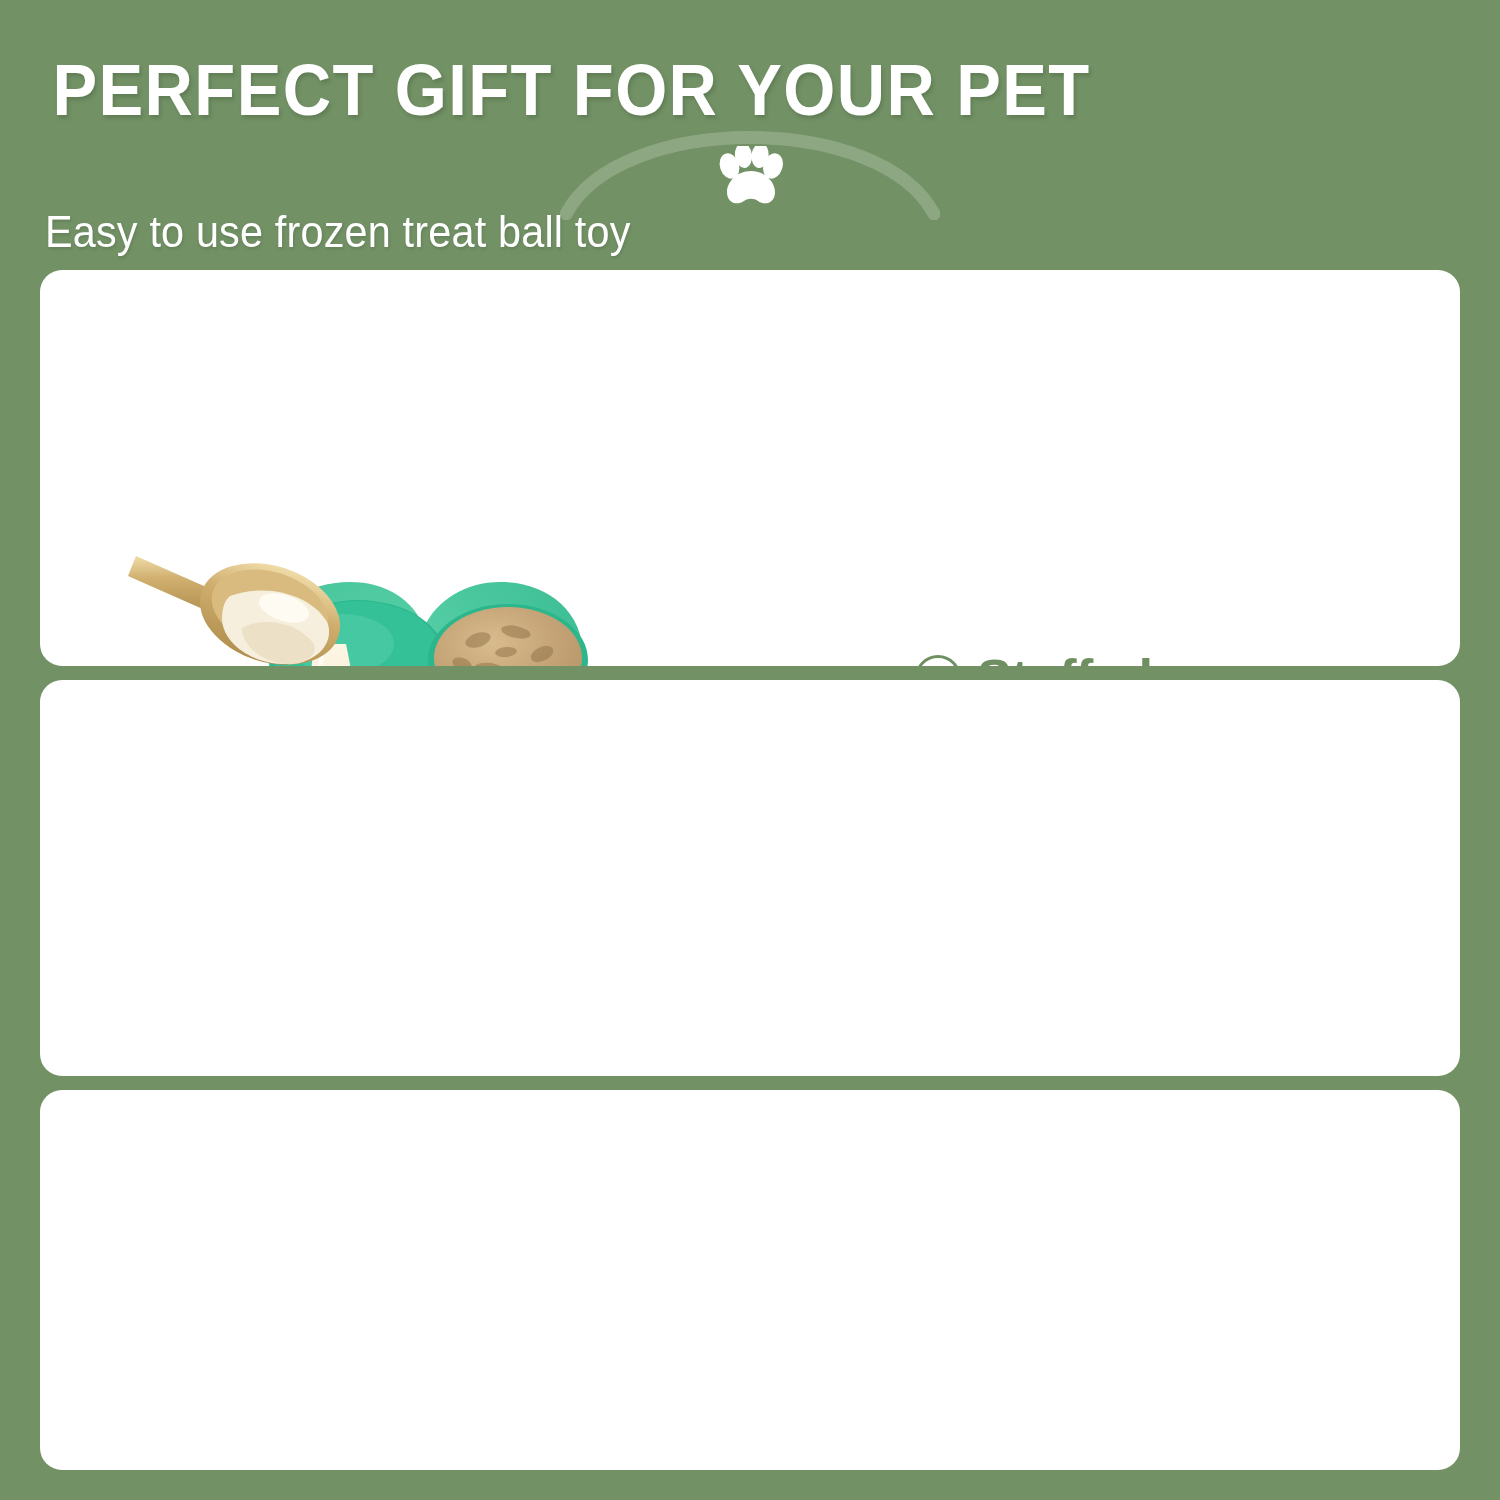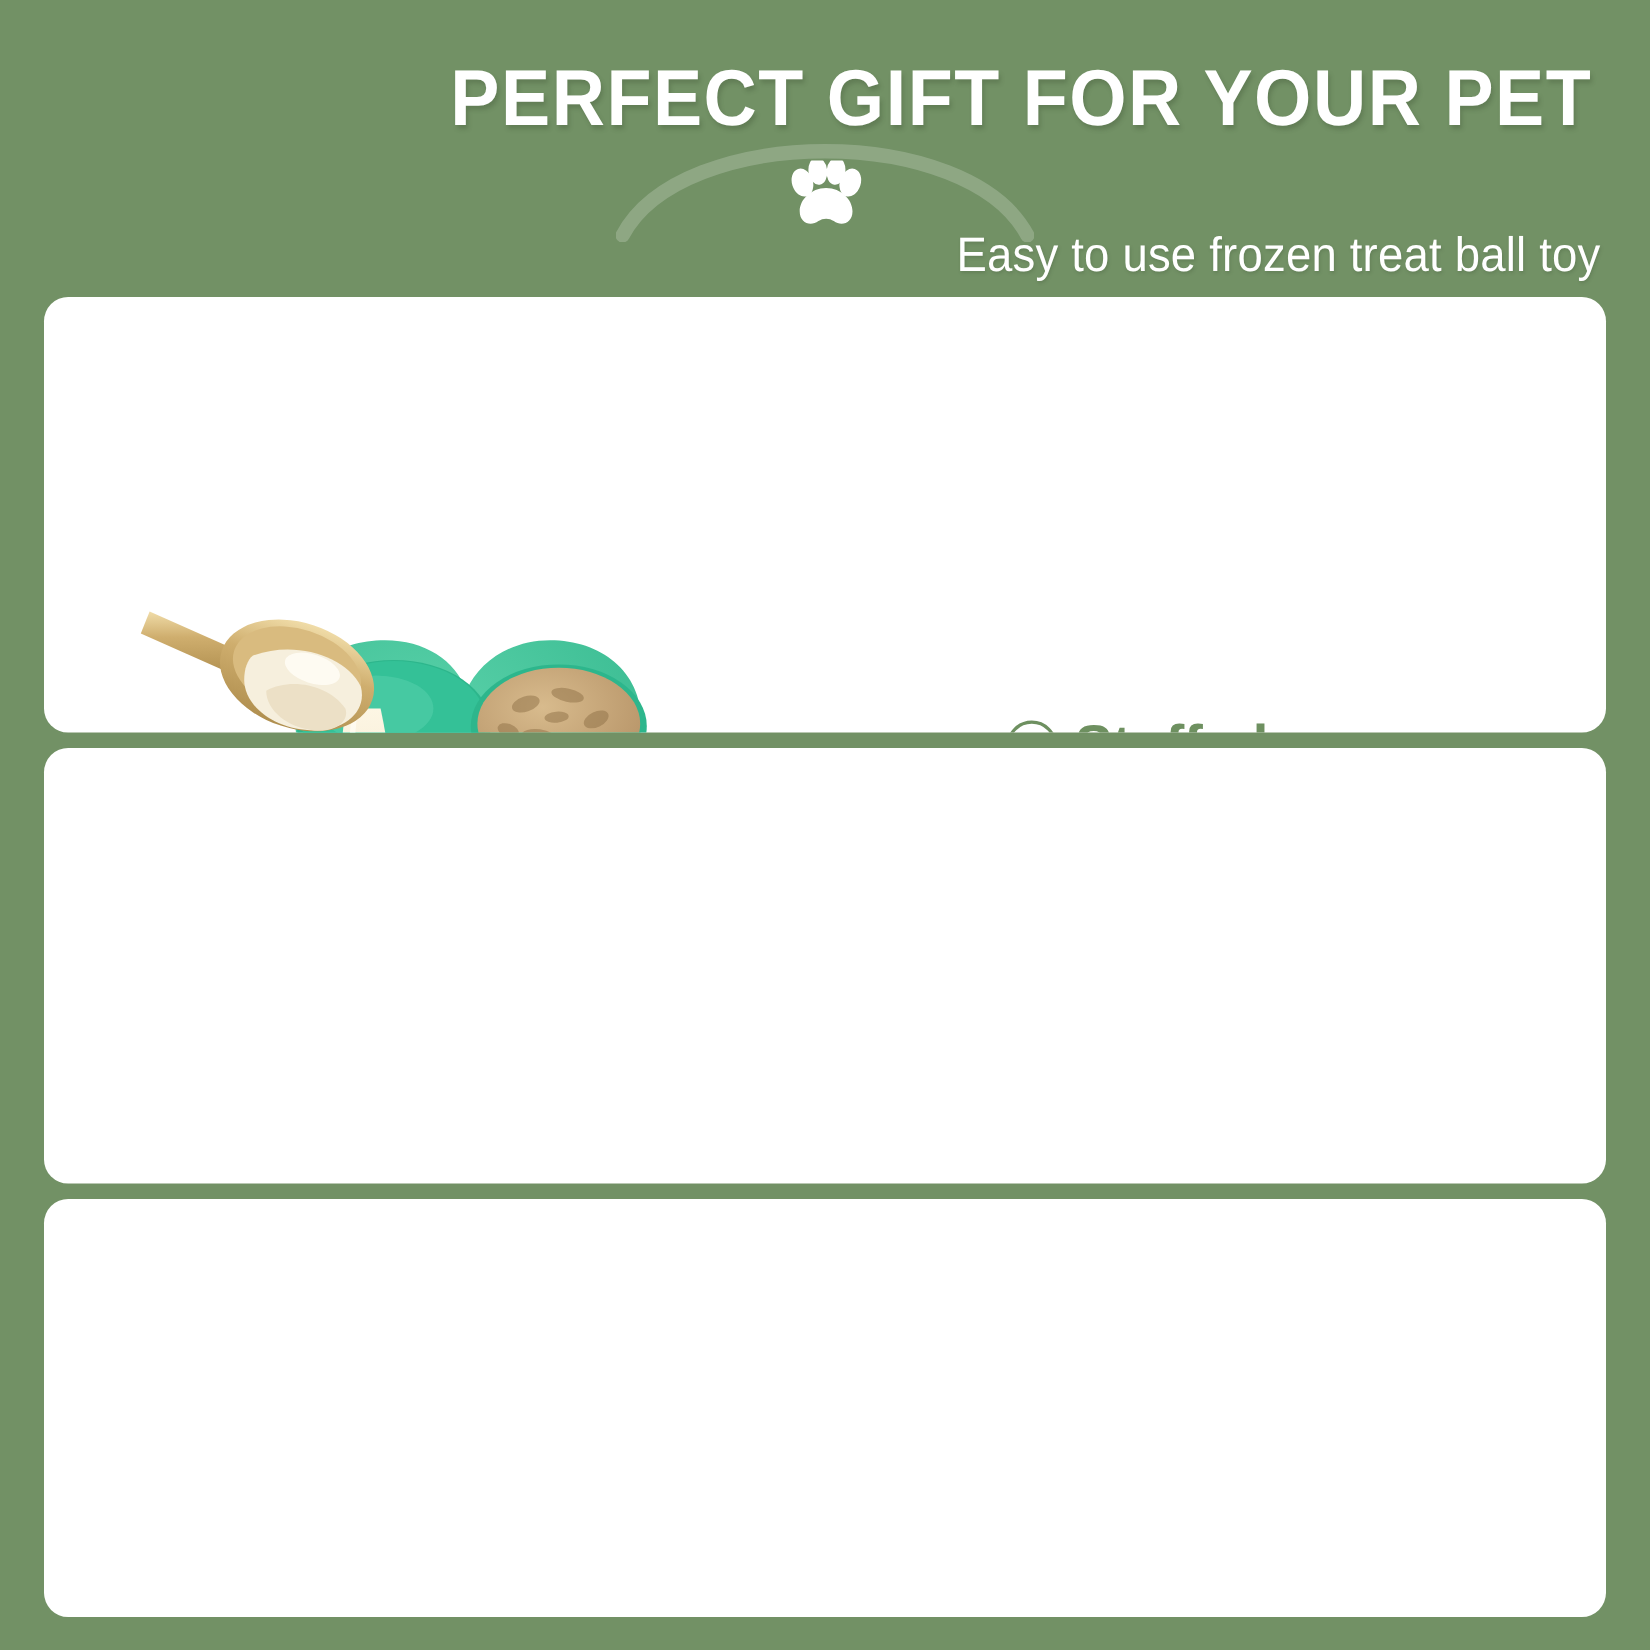--- a/index.html
+++ b/index.html
@@ -15,21 +15,21 @@
     font-family: "Liberation Sans", sans-serif;
     position: relative;
   }
 
   
   .header {
     position: absolute;
     left: 0; top: 0;
     width: 1232px;
     height: 268px;
-    text-align: right;
+    text-align: left;
     padding-left: 28px;
   }
 
   .header-arc {
     position: absolute;
     left: 560px;
     top: 100px;
     width: 380px;
     height: 120px;
     pointer-events: none;

